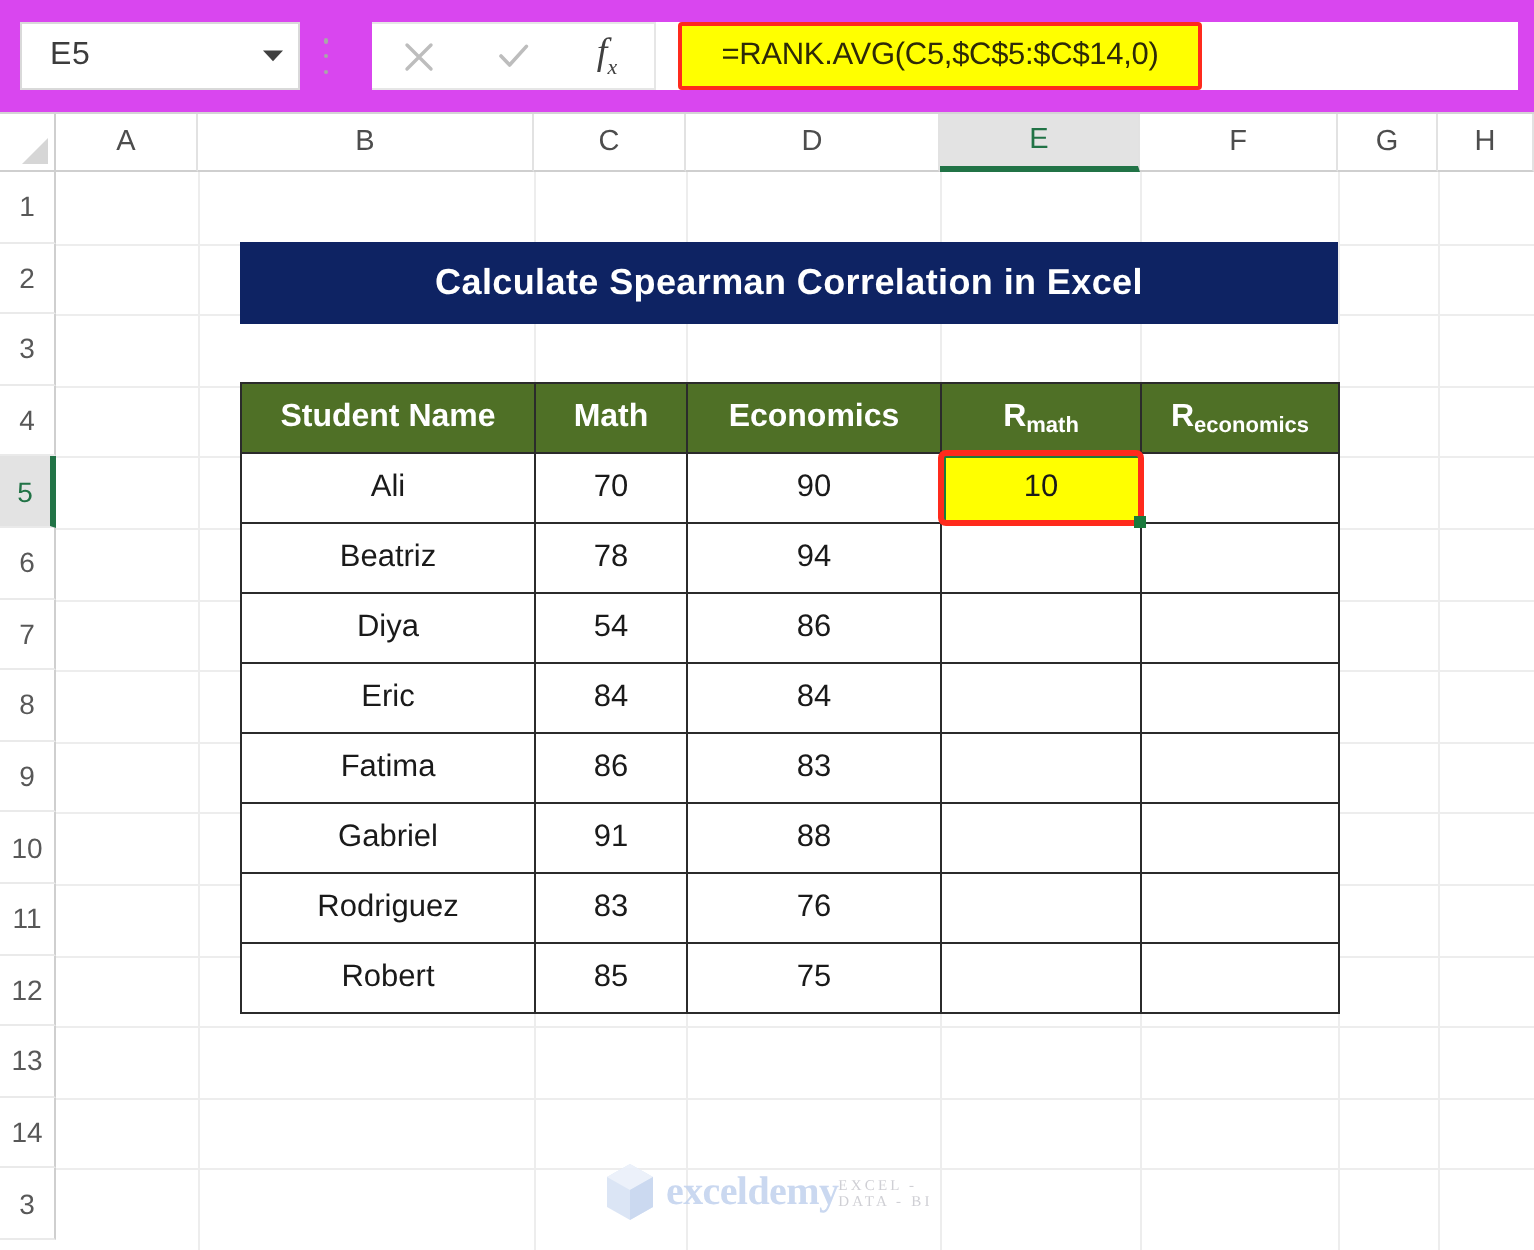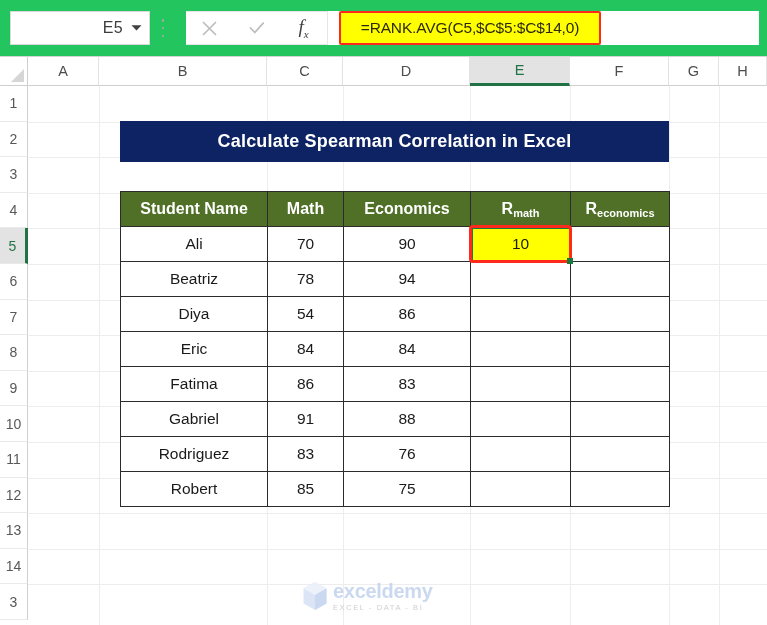--- a/index.html
+++ b/index.html
@@ -17,23 +17,22 @@
     width: 767px;
     height: 625px;
     background: #ffffff;
   }
 
   
   .formula-bar {
     position: absolute;
     left: 0; top: 0;
     width: 767px; height: 57px;
-    background: #22c55e;
+    background: #d946ef;
     border-bottom: 1px solid #d4d4d4;
-    text-align: right;
   }
 
   .name-box {
     position: absolute;
     left: 10px; top: 11px;
     width: 140px; height: 34px;
     border: 1px solid #d9d9d9;
     background: #ffffff;
     display: flex;
     align-items: center;
@@ -292,23 +291,24 @@
     position: absolute;
     left: 302px; top: 578px;
     width: 175px; height: 36px;
     display: flex;
     align-items: center;
     opacity: .88;
   }
   .wm-cube { width: 26px; height: 30px; flex-shrink: 0; }
   .wm-textblock {
     display: flex;
-    flex-direction: column;
+    flex-direction: row;
     justify-content: flex-end;
     margin-left: 5px;
+    font-family: Liberation Serif, serif;
   }
   .wm-name {
     font-size: 20px;
     color: #c3d3ee;
     font-weight: bold;
     line-height: 1;
     letter-spacing: -.3px;
   }
   .wm-tag {
     font-size: 7.5px;

